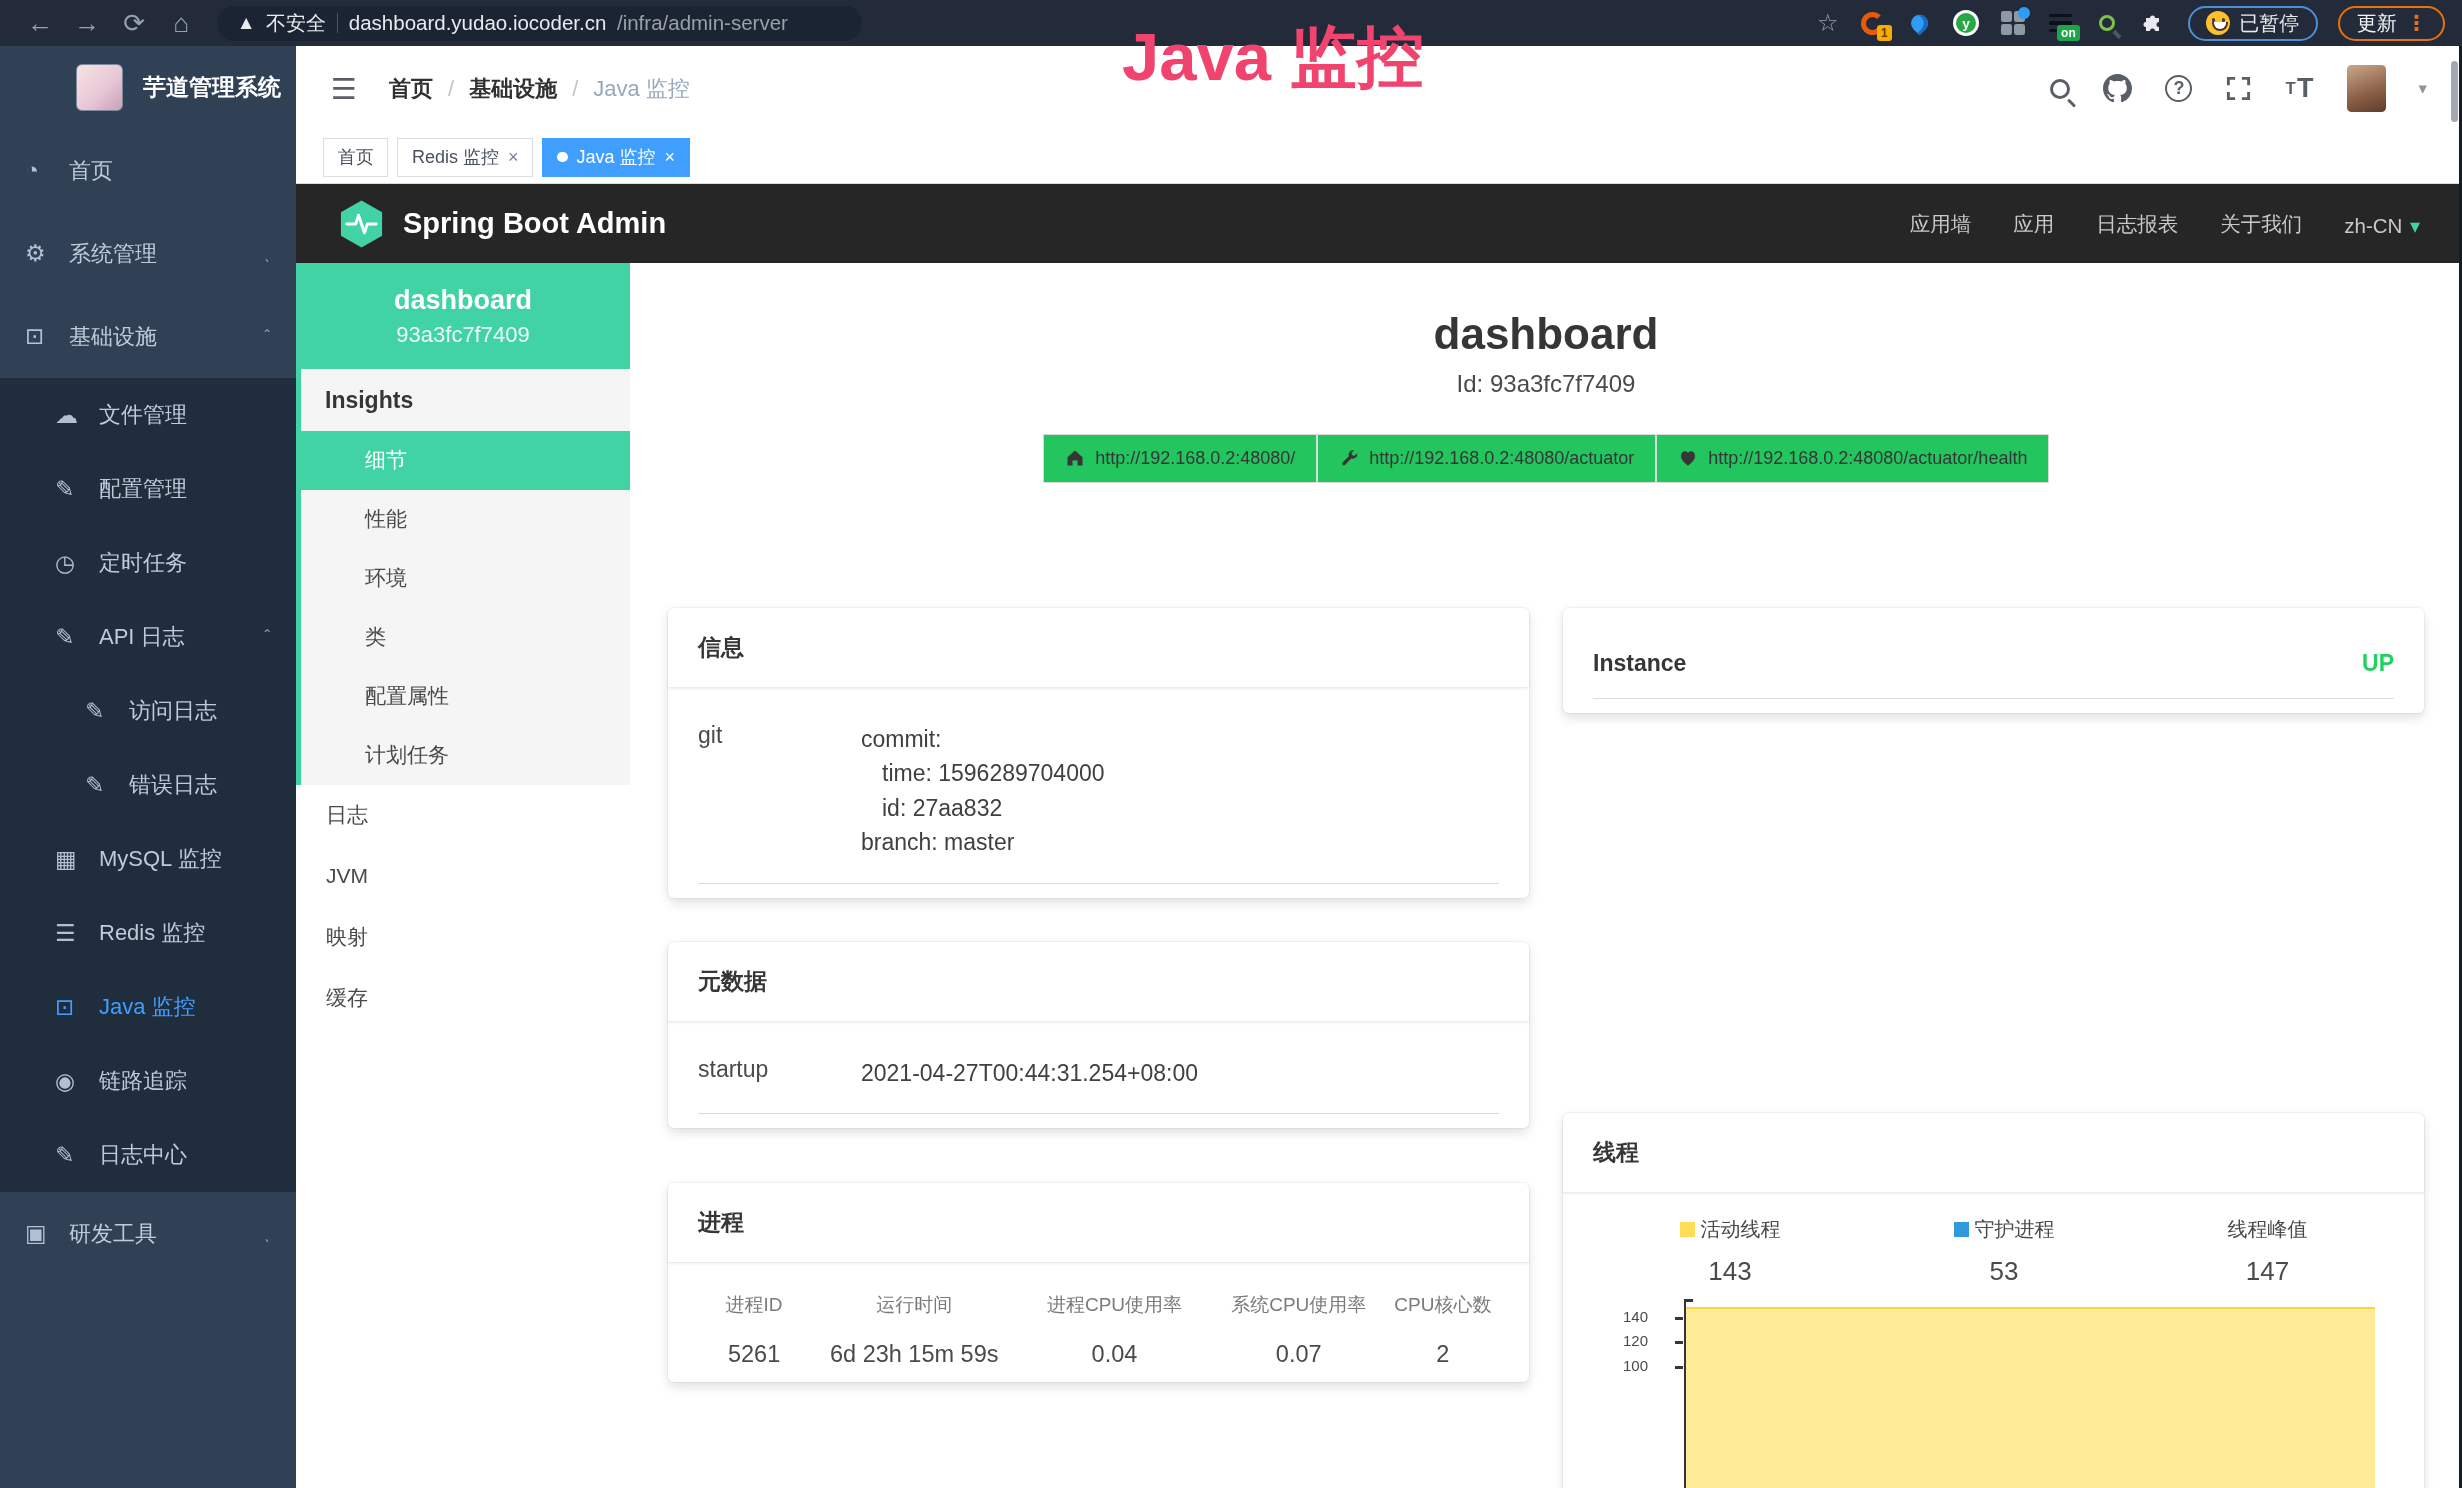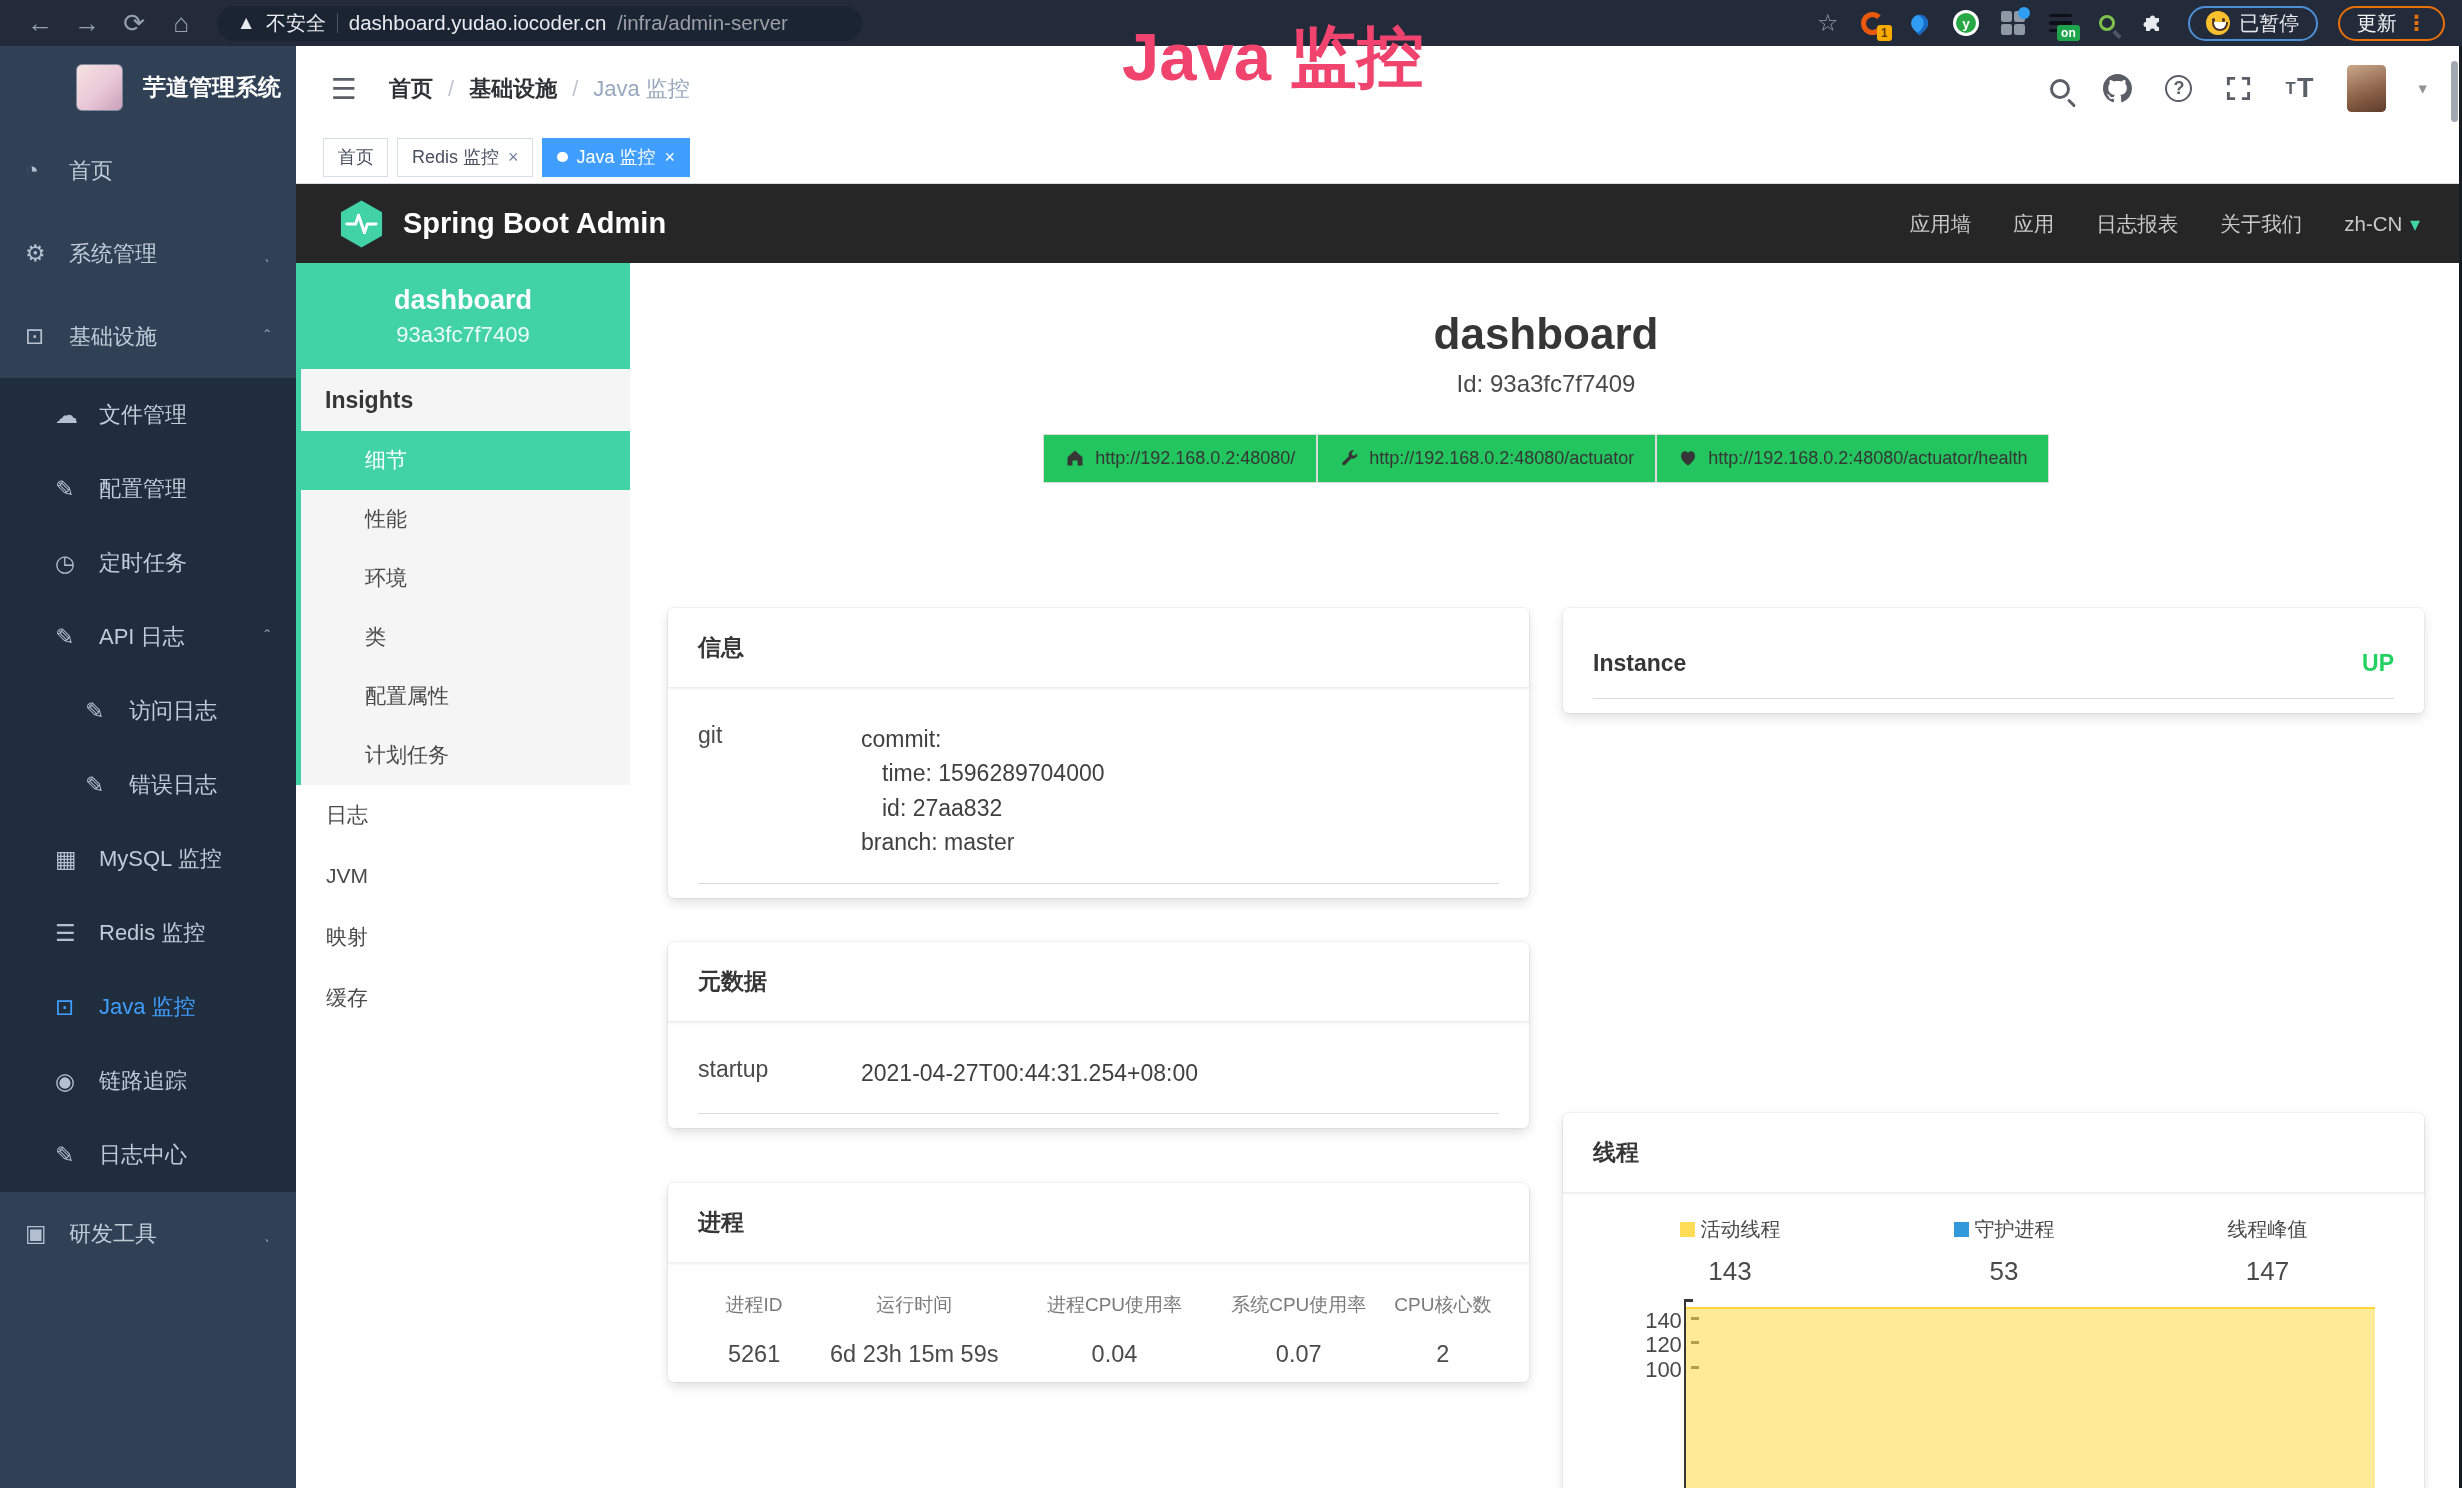--- a/index.html
+++ b/index.html
@@ -76,21 +76,21 @@
   .tags-bar { height:53px; background:#fff; border-bottom:0.8px solid #d8dce5; box-shadow:0 0.8px 2.3px rgba(0,21,41,.08); display:flex; align-items:center; padding:0 27px; gap:9px; }
   .tag { height:39px; display:flex; align-items:center; padding:0 13.7px; border:0.8px solid #d8dce5; background:#fff; color:#495060; font-size:18px; }
   .tag .x { margin-left:9px; font-size:18px; color:#74809a; }
   .tag.active { background:#409eff; border-color:#409eff; color:#fff; }
   .tag.active .x { color:#fff; }
   .tag .dot { width:10.6px; height:10.6px; border-radius:50%; background:#fff; margin-right:9px; }
 
   
   .sba-navbar { height:79px; background:#262626; display:flex; align-items:center; padding:0 42px; }
   .sba-brand { display:flex; align-items:center; gap:18px; color:#fff; font-size:29px; font-weight:700; }
-  .sba-nav { margin-left:auto; display:flex; align-items:center; gap:42px; font-size:20.5px; color:#c9c9c9; }
+  .sba-nav { margin-left:auto; display:flex; align-items:flex-end; gap:42px; font-size:20.5px; color:#c9c9c9; }
   .sba-nav .zh { display:flex; align-items:center; gap:7.6px; }
   .sba-nav .chev-g { color:#42d3a5; font-size:20px; }
 
   .sba-body { flex:1; display:flex; min-height:0; }
   .sba-sidebar { width:334px; background:#fff; flex:none; }
   .inst-head { height:106px; background:#42d3a5; color:#fff; text-align:center; display:flex; flex-direction:column; justify-content:center; gap:6px; }
   .inst-name { font-size:27px; font-weight:700; }
   .inst-id { font-size:22px; color:rgba(255,255,255,.9); }
   .insights-group { background:#f5f5f5; border-left:5.3px solid #42d3a5; }
   .insights-label { padding:18px 0 16.7px 24px; font-size:23px; font-weight:700; color:#363636; }
@@ -123,21 +123,21 @@
   .ptable { display:grid; grid-template-columns:14% 26% 24% 22% 14%; row-gap:23px; }
   .ptable .th { font-size:19px; color:#7a7a7a; text-align:center; }
   .ptable .td { font-size:23.5px; color:#4a4a4a; text-align:center; }
 
   .legend-row { display:flex; justify-content:space-around; }
   .leg { text-align:center; }
   .leg .lab { font-size:20px; color:#4a4a4a; display:flex; align-items:center; gap:6px; justify-content:center; }
   .leg .sq { width:15px; height:15px; display:inline-block; }
   .leg .val { margin-top:13.7px; font-size:26px; color:#4a4a4a; }
   .mini-chart { margin-top:12px; position:relative; height:197px; margin-left:30px; }
-  .axis-lab { position:absolute; left:16px; width:49px; text-align:center; font-size:22px; color:#4a4a4a; }
+  .axis-lab { position:absolute; left:0; width:49px; text-align:left; font-size:15px; color:#4a4a4a; }
   .axis-lab::after { content:""; position:absolute; right:-10.6px; top:9px; width:7.6px; height:2.3px; background:#363636; }
   .plot { position:absolute; left:61px; right:7.6px; top:0; bottom:0; border-left:2.3px solid #363636; }
   .plot::before { content:""; position:absolute; left:-2.3px; top:0; width:9px; height:2.3px; background:#363636; }
   .area { position:absolute; left:0; right:11.4px; top:7.6px; bottom:-7.6px; background:rgba(255,221,87,.62); border-top:2.3px solid #fcd53a; }
 
   
   .annotation { position:absolute; top:12px; left:1122px; font-size:67px; font-weight:700; color:#f0436e; z-index:60; white-space:nowrap; }
   .edge-line { position:absolute; top:46px; right:0; bottom:0; width:3px; background:#171b22; z-index:50; }
   .scroll-thumb { position:absolute; top:61px; right:3.8px; width:6.8px; height:61px; background:#a3a9b3; border-radius:3.8px; z-index:50; }
 </style>

